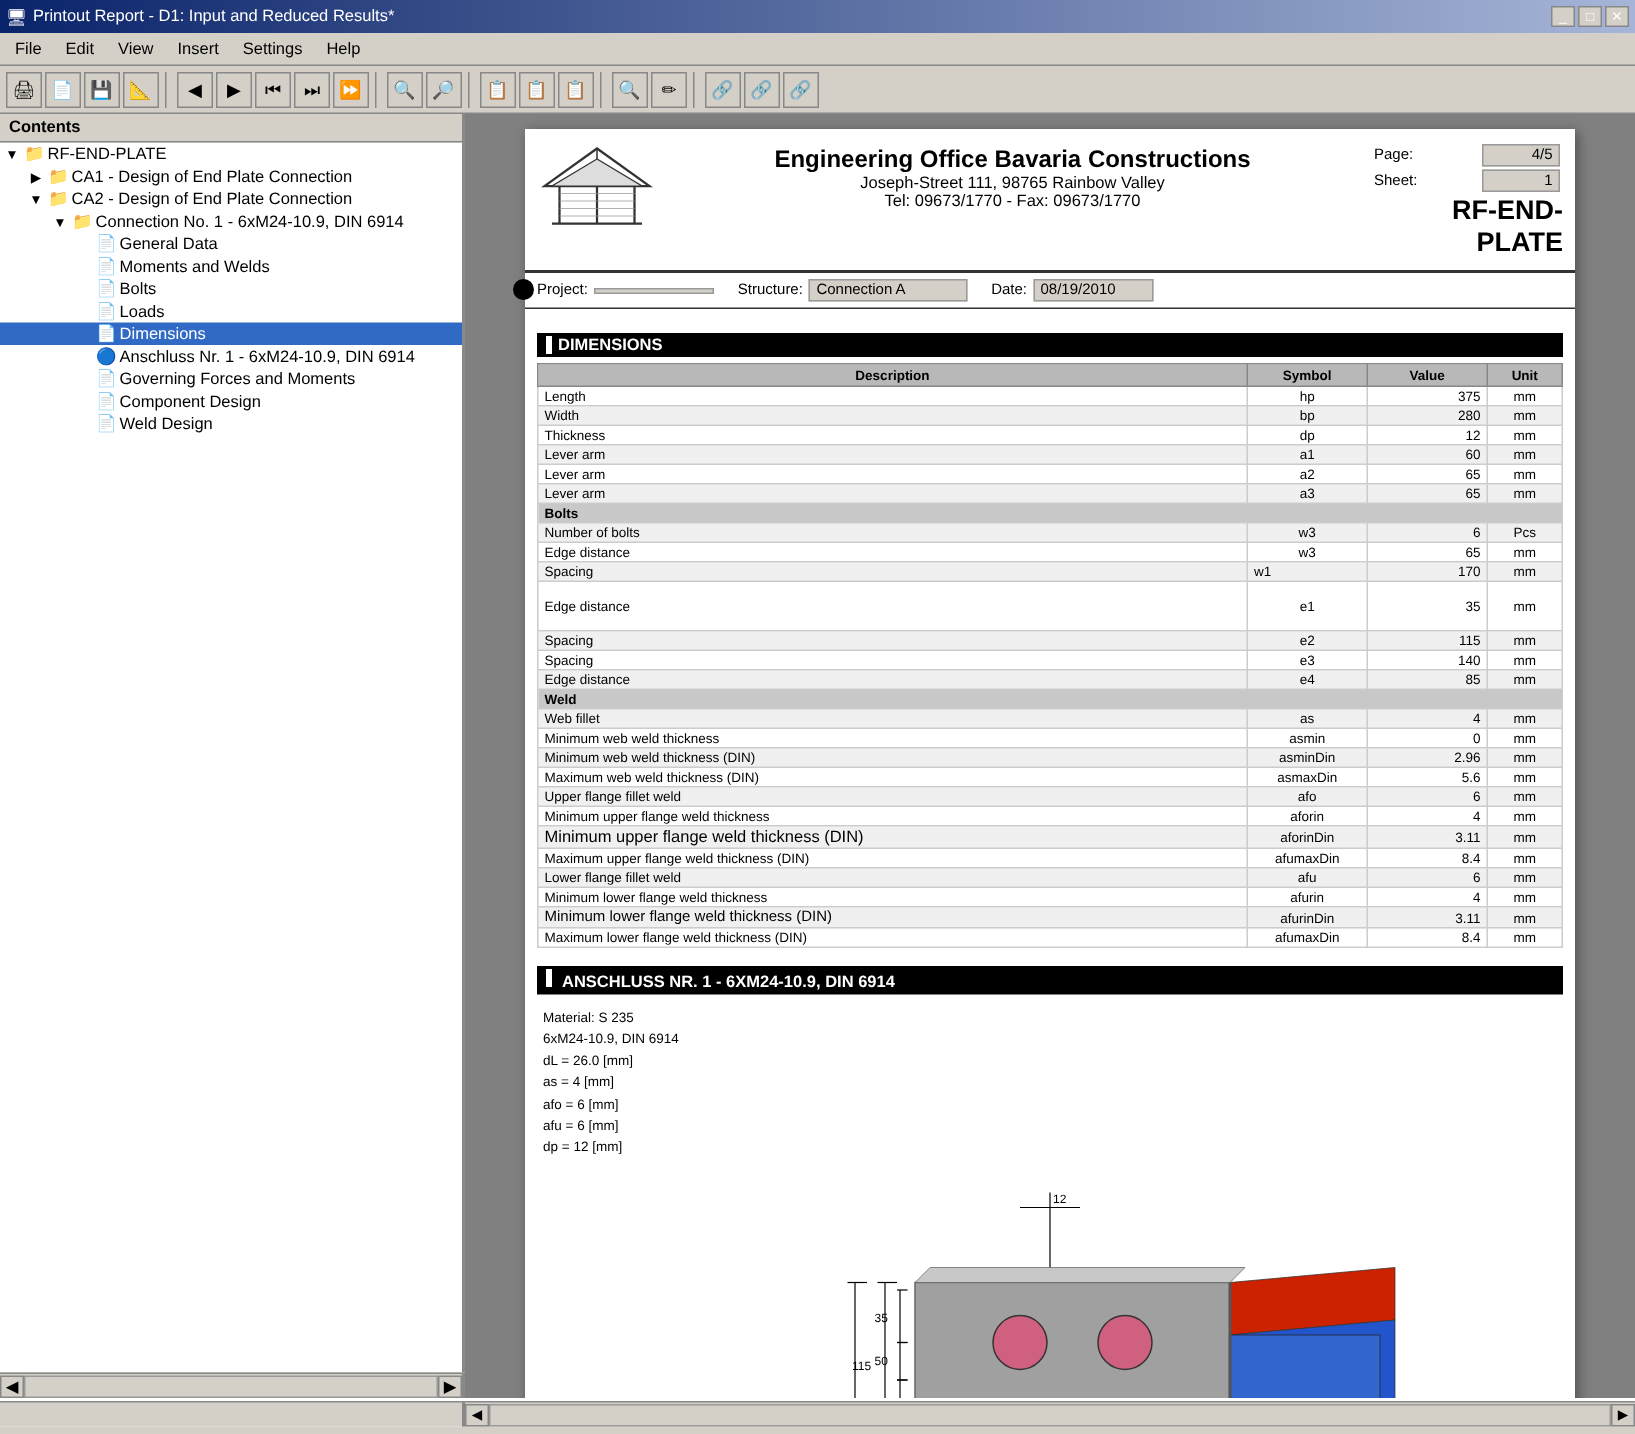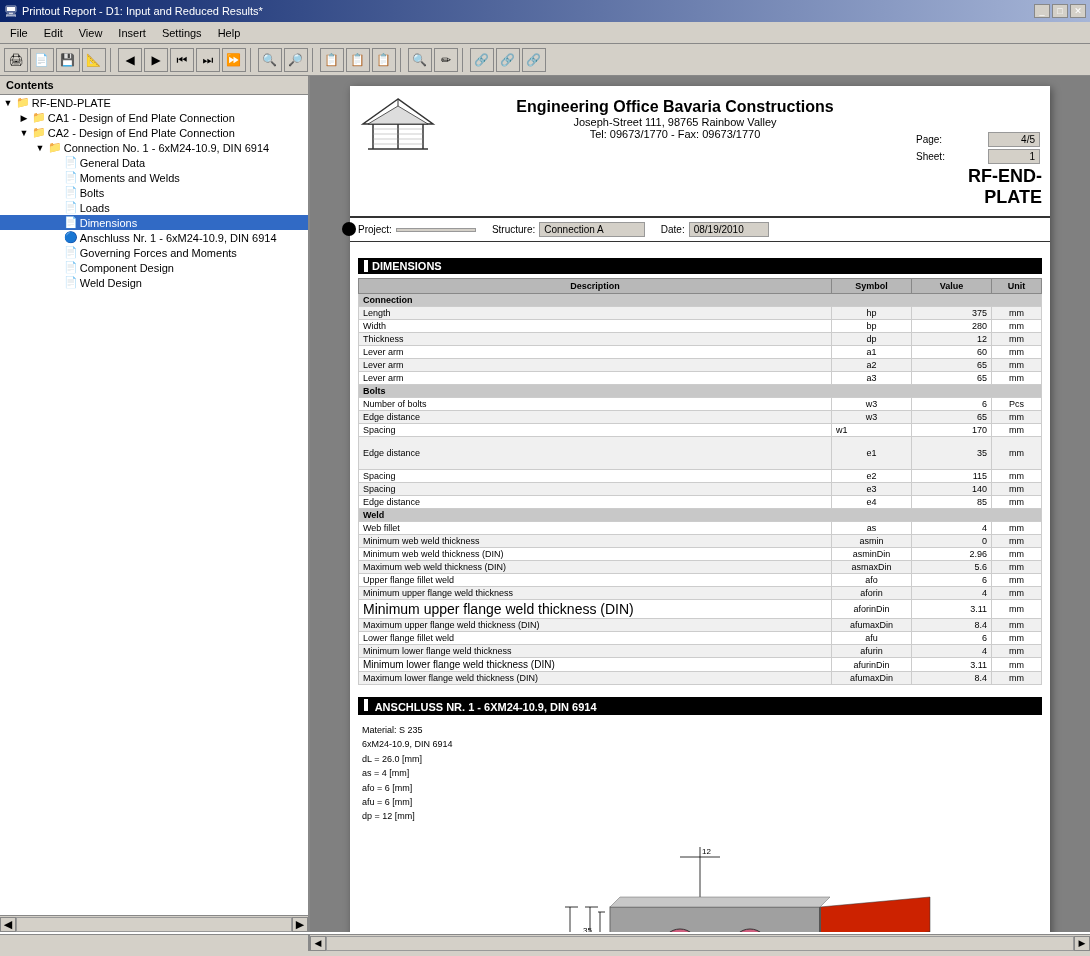--- a/index.html
+++ b/index.html
@@ -130,21 +130,21 @@
       text-align: center;
       padding: 4px;
     }
     .doc-company { font-size: 16px; font-weight: bold; }
     .doc-subtitle { font-size: 11px; }
     .doc-meta {
       width: 130px;
       font-size: 10px;
       flex-shrink: 0;
     }
-    .doc-meta table { width: 100%; margin-top: 36px; }
+    .doc-meta table { width: 100%; }
     .doc-meta td { padding: 1px 2px; }
     .doc-program { font-size: 18px; font-weight: bold; text-align: right; color: #000; }
 
     
     .doc-info-row {
       display: flex;
       border-bottom: 1px solid #333;
       padding: 4px 8px;
       font-size: 10px;
       gap: 16px;
@@ -455,23 +455,20 @@
         <table class="data-table">
           <thead>
             <tr>
               <th>Description</th>
               <th style="width:80px;">Symbol</th>
               <th style="width:80px;">Value</th>
               <th style="width:50px;">Unit</th>
             </tr>
           </thead>
           <tbody id="table-body">
-          <tr class="group-row">
-                <td colspan="4" style="font-weight:bold;background:#c8c8c8;padding:1px 4px;font-size:9px;">Connection</td>
-              </tr>
               <tr style="background: rgb(240, 240, 240);">
       <td style="font-size:9px;padding:1px 4px;">Length</td>
       <td style="font-size:9px;padding:1px 4px;text-align:center;">hp</td>
       <td style="font-size:9px;padding:1px 4px;text-align:right;">375</td>
       <td style="font-size:9px;padding:1px 4px;text-align:center;">mm</td>
     </tr>
               <tr style="background: white;">
       <td style="font-size:9px;padding:1px 4px;">Width</td>
       <td style="font-size:9px;padding:1px 4px;text-align:center;">bp</td>
       <td style="font-size:9px;padding:1px 4px;text-align:right;">280</td>
@@ -579,21 +576,21 @@
       <td style="font-size:9px;padding:1px 4px;text-align:right;">6</td>
       <td style="font-size:9px;padding:1px 4px;text-align:center;">mm</td>
     </tr>
               <tr style="background: rgb(240, 240, 240);">
       <td style="font-size:9px;padding:1px 4px;">Minimum upper flange weld thickness</td>
       <td style="font-size:9px;padding:1px 4px;text-align:center;">aforin</td>
       <td style="font-size:9px;padding:1px 4px;text-align:right;">4</td>
       <td style="font-size:9px;padding:1px 4px;text-align:center;">mm</td>
     </tr>
               <tr style="background: white;">
-      <td style="font-size:14px;padding:1px 4px;">Minimum upper flange weld thickness (DIN)</td>
+      <td style="font-size:11px;padding:1px 4px;">Minimum upper flange weld thickness (DIN)</td>
       <td style="font-size:9px;padding:1px 4px;text-align:center;">aforinDin</td>
       <td style="font-size:9px;padding:1px 4px;text-align:right;">3.11</td>
       <td style="font-size:9px;padding:1px 4px;text-align:center;">mm</td>
     </tr>
               <tr style="background: rgb(240, 240, 240);">
       <td style="font-size:9px;padding:1px 4px;">Maximum upper flange weld thickness (DIN)</td>
       <td style="font-size:9px;padding:1px 4px;text-align:center;">afumaxDin</td>
       <td style="font-size:9px;padding:1px 4px;text-align:right;">8.4</td>
       <td style="font-size:9px;padding:1px 4px;text-align:center;">mm</td>
     </tr>

